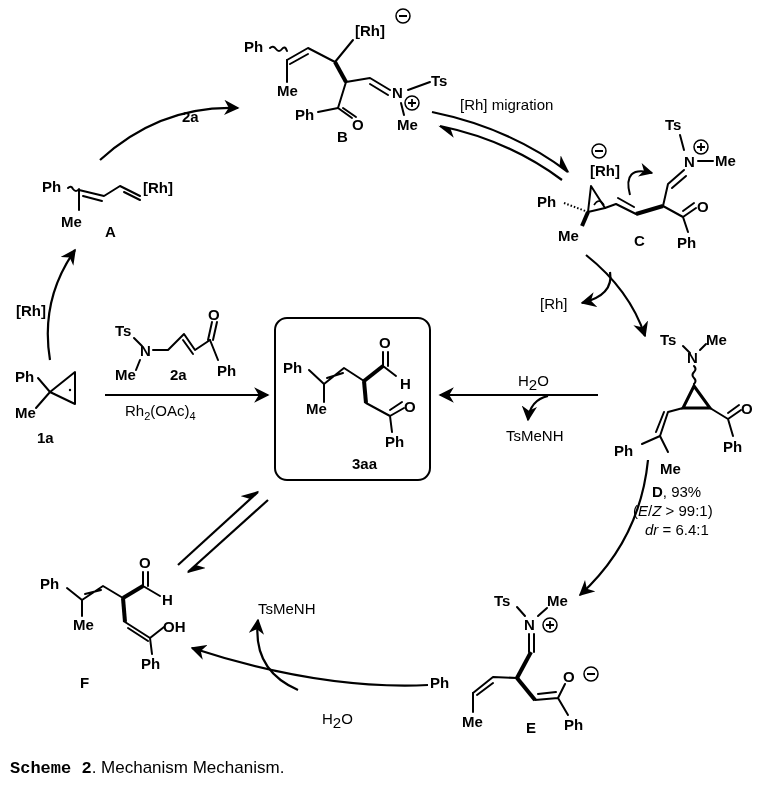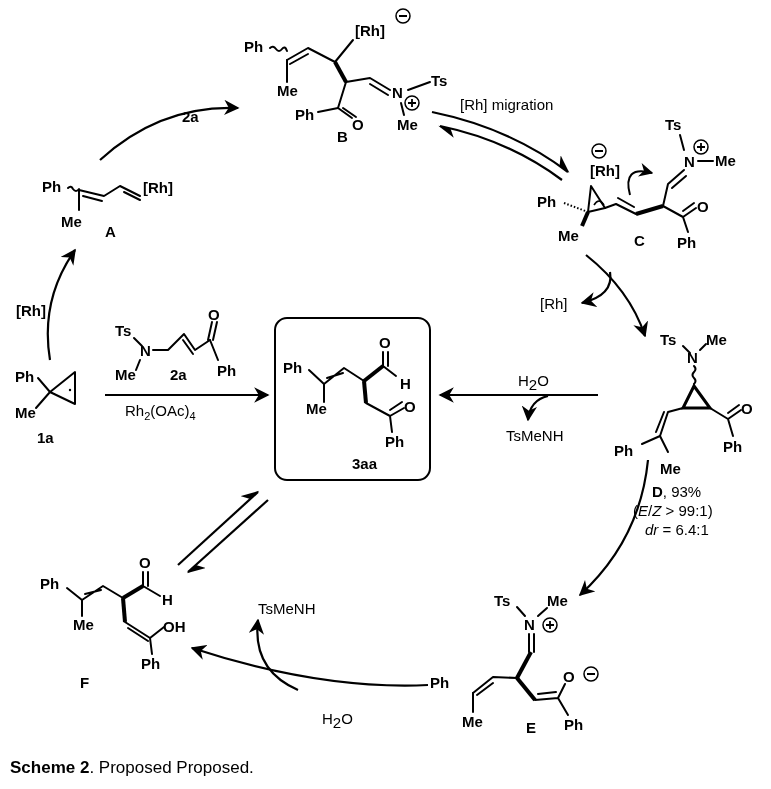--- a/index.html
+++ b/index.html
@@ -4,21 +4,21 @@
 <style>
   html, body { margin:0; padding:0; background:#ffffff; }
   body { width:771px; height:789px; position:relative; overflow:hidden; font-family:"Liberation Sans", sans-serif; }
   svg { position:absolute; left:0; top:0; }
   .b { font-family:"Liberation Sans", sans-serif; font-weight:bold; font-size:15px; fill:#000; }
   .r { font-family:"Liberation Sans", sans-serif; font-weight:normal; font-size:15px; fill:#000; }
   .ri { font-family:"Liberation Sans", sans-serif; font-style:italic; font-size:15px; fill:#000; }
   .bond { stroke:#000; stroke-width:2; fill:none; stroke-linecap:round; stroke-linejoin:round; }
   .arrow { stroke:#000; stroke-width:2.2; fill:none; }
   .caption { position:absolute; left:10px; top:758px; font-size:17px; color:#000; font-family:"Liberation Sans", sans-serif; }
-  .caption b { font-weight:bold; }
+  .caption b { font-weight:bold;font-family:Liberation Mono, monospace; }
 </style>
 </head>
 <body>
 
 <svg width="771" height="789" viewBox="0 0 771 789">
   <defs>
     <marker id="ah" viewBox="0 0 10 10" refX="9" refY="5" markerWidth="7" markerHeight="7" orient="auto-start-reverse">
       <path d="M0,0 L10,5 L0,10 L3,5 z" fill="#000"></path>
     </marker>
     <marker id="half" viewBox="0 0 10 10" refX="9" refY="5" markerWidth="8" markerHeight="8" orient="auto">
@@ -226,13 +226,13 @@
   <path class="arrow" d="M298,690 Q252,670 258,620" marker-end="url(#ah)"></path>
   <text class="r" x="258" y="614">TsMeNH</text>
   <text x="322" y="724">
     <tspan class="r">H</tspan><tspan class="r" dy="4" font-size="11">2</tspan><tspan class="r" dy="-4">O</tspan>
   </text>
 
   <path class="arrow" d="M178,565 L258,492" marker-end="url(#half)"></path>
   <path class="arrow" d="M268,500 L188,572" marker-end="url(#half)"></path>
 </svg>
 
-<div class="caption"><b>Scheme 2</b><span>. Proposed Proposed.</span></div>
+<div class="caption"><b>Scheme 2</b><span>. Mechanism Mechanism.</span></div>
 
 </body></html>

